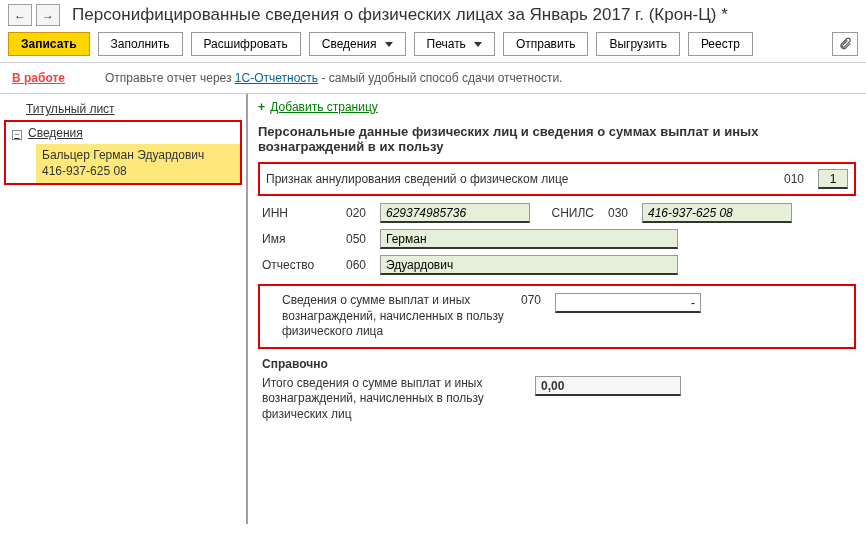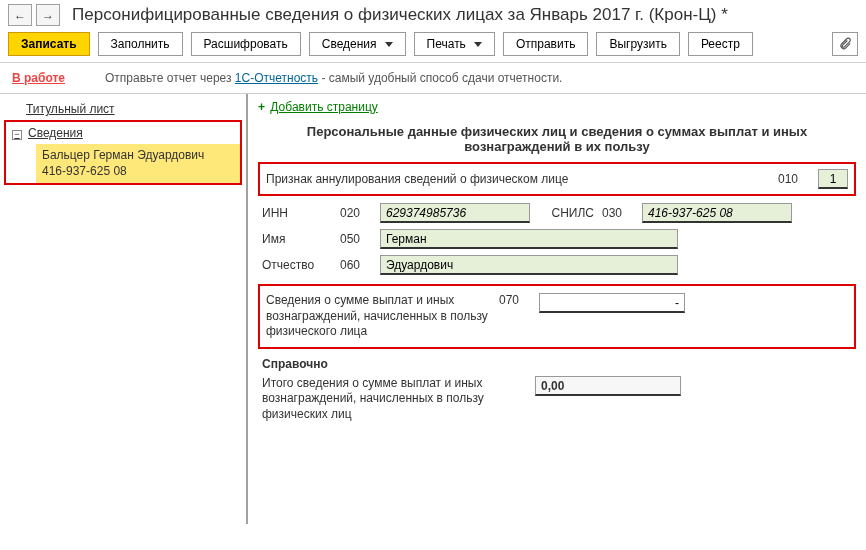--- a/index.html
+++ b/index.html
@@ -129,32 +129,32 @@
     flex: 1;
     padding: 6px 10px;
   }
   .add-page {
     color: #008000;
     font-weight: bold;
     margin-right: 2px;
   }
   .section-title {
     font-weight: bold;
-    text-align: center;
+    text-align: left;
     margin: 10px 0 8px 0;
     font-size: 13px;
   }
   .row {
     display: flex;
     align-items: center;
     padding: 3px 4px;
     gap: 8px;
   }
   .row-label { flex: 1; }
-  .code { width: 32px; text-align: left; }
+  .code { width: 32px; text-align: center; }
   .val-input {
     border: 1px solid #999;
     background: #e6f0d8;
     border-bottom: 2px solid #333;
     padding: 2px 5px;
     height: 20px;
     font-size: 12px;
   }
   .val-input.small { width: 30px; text-align: center; }
   .val-input.mid { width: 150px; font-style: italic; }
@@ -164,21 +164,21 @@
     border: 1px solid #999;
     background: #f7f7f7;
     border-bottom: 2px solid #333;
     padding: 2px 5px;
     height: 20px;
     width: 146px;
     text-align: left;
     font-weight: bold;
   }
   .hl1 { border: 2px solid #d00; padding: 2px 2px; margin-bottom: 4px; }
-  .hl2 { border: 2px solid #d00; padding: 4px 2px; margin: 6px 0; }
+  .hl2 { border: 2px solid #d00; padding: 4px 18px; margin: 6px 0; }
   .multi-label { width: 225px; line-height: 1.3; }
   .sprav-head { font-weight: bold; margin: 8px 0 2px 4px; }
 </style>
 </head>
 <body>
 
 <div class="header">
   <div class="nav-btn">←</div>
   <div class="nav-btn">→</div>
   <div class="title">Персонифицированные сведения о физических лицах за Январь 2017 г. (Крон-Ц) *</div>

